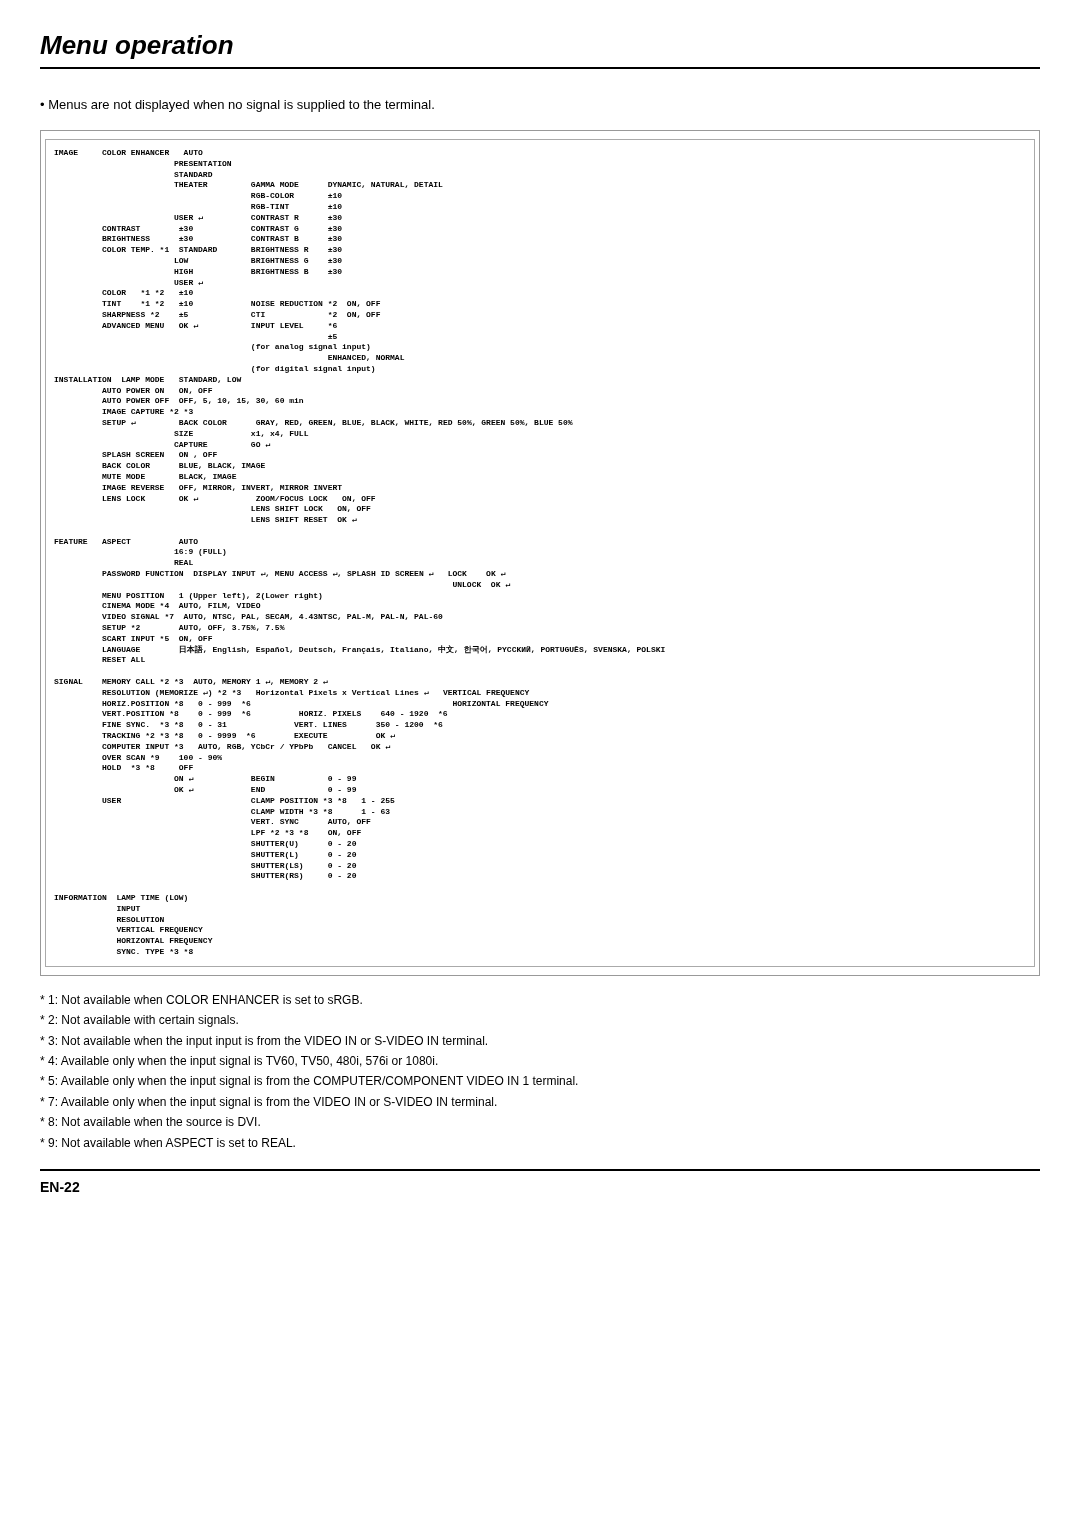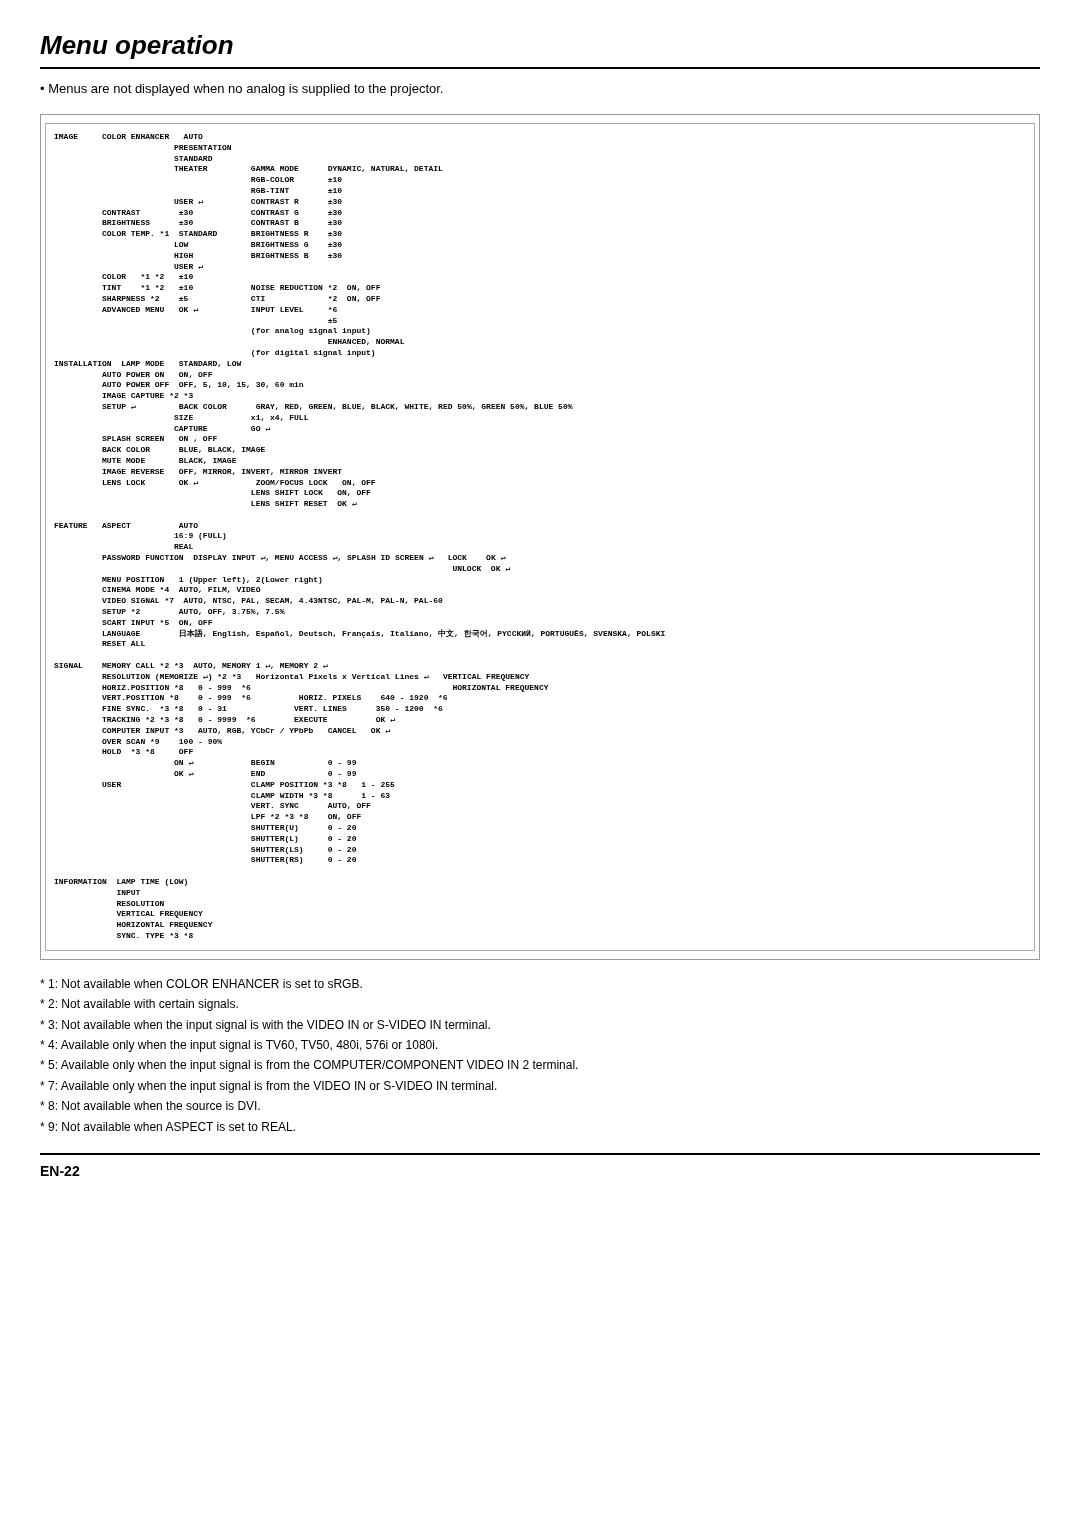--- a/index.html
+++ b/index.html
@@ -9,21 +9,21 @@
       background: #fff;
       font-family: Arial, Helvetica, sans-serif;
       font-size: 12px;
       color: #000;
       padding: 30px 40px;
     }
     h1 {
       font-size: 26px;
       font-style: italic;
       font-weight: bold;
-      margin-bottom: 12px;
+      margin-bottom: 28px;
       border-bottom: 2px solid #000;
       padding-bottom: 6px;
     }
     .intro {
       margin-bottom: 18px;
       font-size: 13px;
     }
     .intro::before { content: "• "; }
 
     .footnotes {
@@ -56,21 +56,21 @@
       padding: 8px;
       overflow-x: auto;
       font-weight: bold;
     }
   </style>
 </head>
 <body>
 
 <h1>Menu operation</h1>
 
-<p class="intro">Menus are not displayed when no analog is supplied to the projector.</p>
+<p class="intro">Menus are not displayed when no signal is supplied to the terminal.</p>
 
 <div class="diagram-wrapper">
   <pre class="diagram-pre">IMAGE     COLOR ENHANCER   AUTO
                          PRESENTATION
                          STANDARD
                          THEATER         GAMMA MODE      DYNAMIC, NATURAL, DETAIL
                                          RGB-COLOR       ±10
                                          RGB-TINT        ±10
                          USER ↵          CONTRAST R      ±30
           CONTRAST        ±30            CONTRAST G      ±30
@@ -139,21 +139,21 @@
              INPUT
              RESOLUTION
              VERTICAL FREQUENCY
              HORIZONTAL FREQUENCY
              SYNC. TYPE *3 *8</pre>
 </div>
 
 <div class="footnotes">
   <div>* 1: Not available when COLOR ENHANCER is set to sRGB.</div>
   <div>* 2: Not available with certain signals.</div>
-  <div>* 3: Not available when the input signal is with the VIDEO IN or S-VIDEO IN terminal.</div>
+  <div>* 3: Not available when the input input is from the VIDEO IN or S-VIDEO IN terminal.</div>
   <div>* 4: Available only when the input signal is TV60, TV50, 480i, 576i or 1080i.</div>
-  <div>* 5: Available only when the input signal is from the COMPUTER/COMPONENT VIDEO IN 2 terminal.</div>
+  <div>* 5: Available only when the input signal is from the COMPUTER/COMPONENT VIDEO IN 1 terminal.</div>
   <div>* 7: Available only when the input signal is from the VIDEO IN or S-VIDEO IN terminal.</div>
   <div>* 8: Not available when the source is DVI.</div>
   <div>* 9: Not available when ASPECT is set to REAL.</div>
 </div>
 
 <div class="page-num">EN-22</div>
 
 </body></html>

